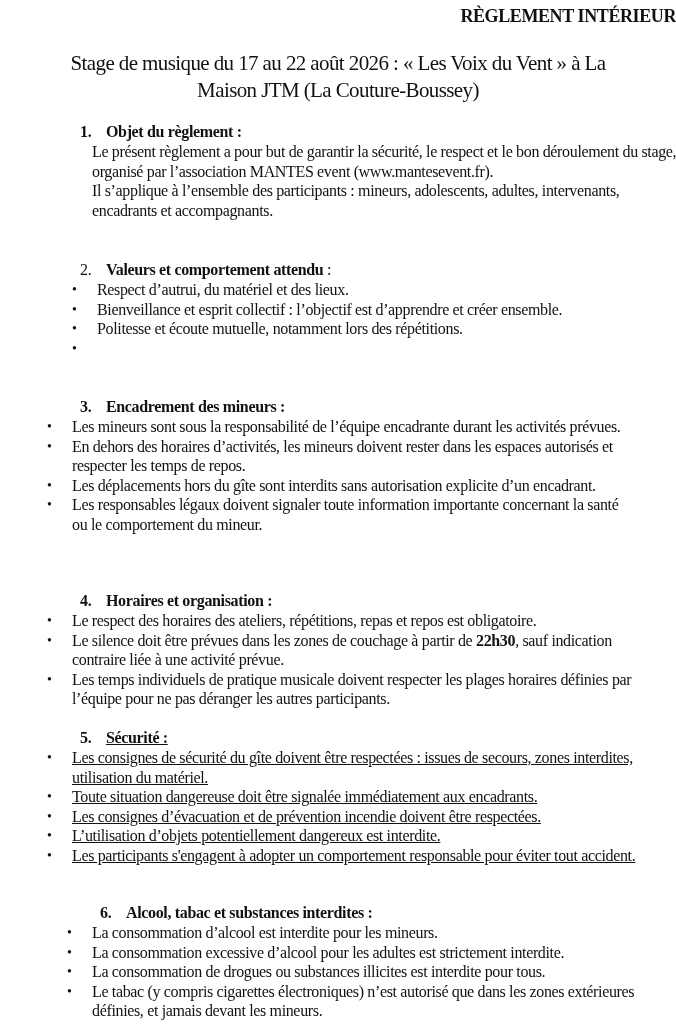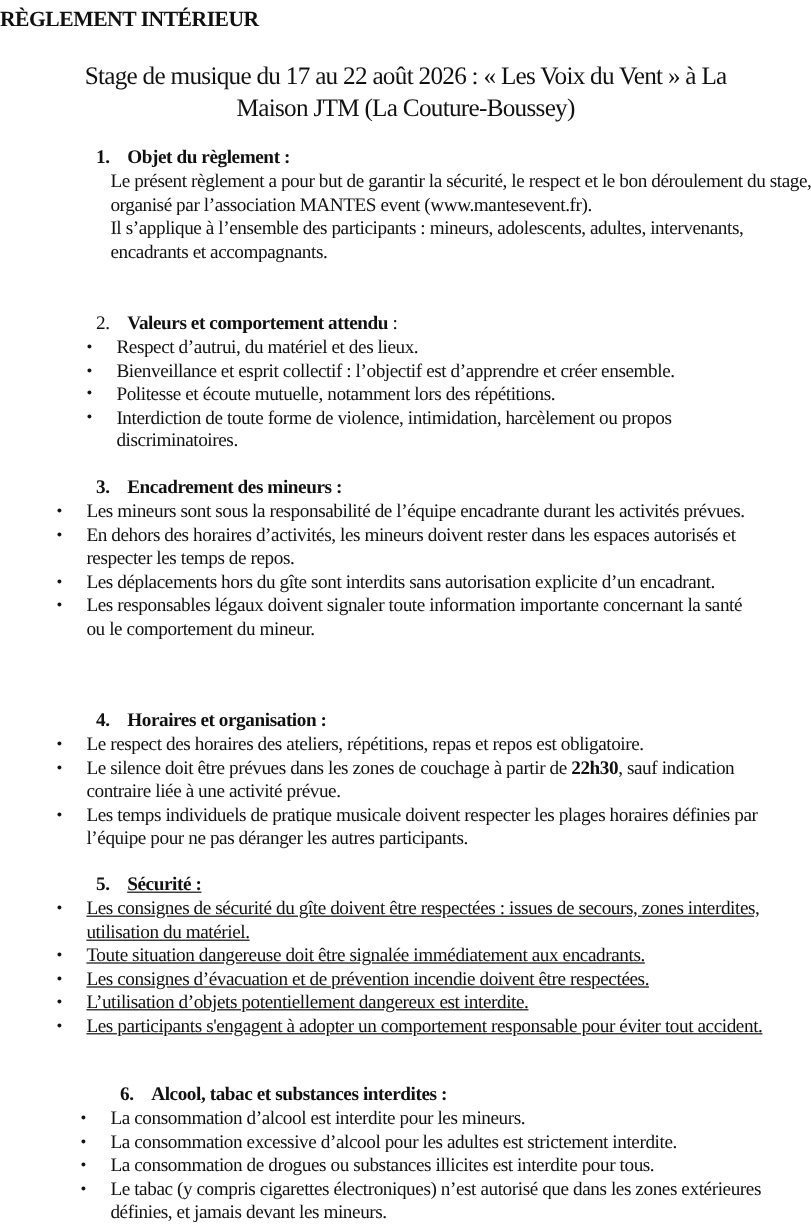--- a/index.html
+++ b/index.html
@@ -7,21 +7,21 @@
       width: 676px; height: 1024px; overflow: hidden;
       font-family: "Liberation Serif", serif;
       color: #111111;
       font-size: 16px;
       line-height: 19.6px;
       letter-spacing: -0.35px;
     }
     .page { position: relative; width: 676px; height: 1024px; }
     .doc-title {
       position: absolute; top: 7px; left: 0; width: 676px;
-      text-align: left; font-weight: bold; font-size: 18px; letter-spacing: -0.4px;
+      text-align: right; font-weight: bold; font-size: 18px; letter-spacing: -0.4px;
     }
     .doc-subtitle {
       position: absolute; top: 50px; left: 0; width: 676px;
       text-align: center; font-weight: normal; font-size: 21px; line-height: 27px; letter-spacing: -0.6px;
     }
     .section { position: absolute; left: 12px; width: 676px; }
     .sec-head {
       margin-left: 68px; height: 20px; font-weight: bold;
     }
     .sec-head .num { display: inline-block; width: 26px; }
@@ -59,21 +59,21 @@
   </div>
 
   <div class="section" style="top:260px;">
     <div class="sec-head">
       <span class="num" style="font-weight:normal;">2.</span><span>Valeurs et comportement attendu</span><span class="colon-plain"> :</span>
     </div>
     <ul class="bullets indent-a">
       <li><span class="dot">•</span><span>Respect d’autrui, du matériel et des lieux.</span></li>
       <li><span class="dot">•</span><span>Bienveillance et esprit collectif : l’objectif est d’apprendre et créer ensemble.</span></li>
       <li><span class="dot">•</span><span>Politesse et écoute mutuelle, notamment lors des répétitions.</span></li>
-      <li><span class="dot">•</span><span>Interdiction de toute forme de violence, intimidation, harcèlement ou propos discriminatoires.</span></li>
+      <li><span class="dot">•</span></li>
     </ul>
   </div>
 
   <div class="section" style="top:397px;">
     <div class="sec-head">
       <span class="num">3.</span><span>Encadrement des mineurs :</span>
     </div>
     <ul class="bullets indent-b">
       <li><span class="dot">•</span><span>Les mineurs sont sous la responsabilité de l’équipe encadrante durant les activités prévues.</span></li>
       <li><span class="dot">•</span><span>En dehors des horaires d’activités, les mineurs doivent rester dans les espaces autorisés et respecter les temps de repos.</span></li>

